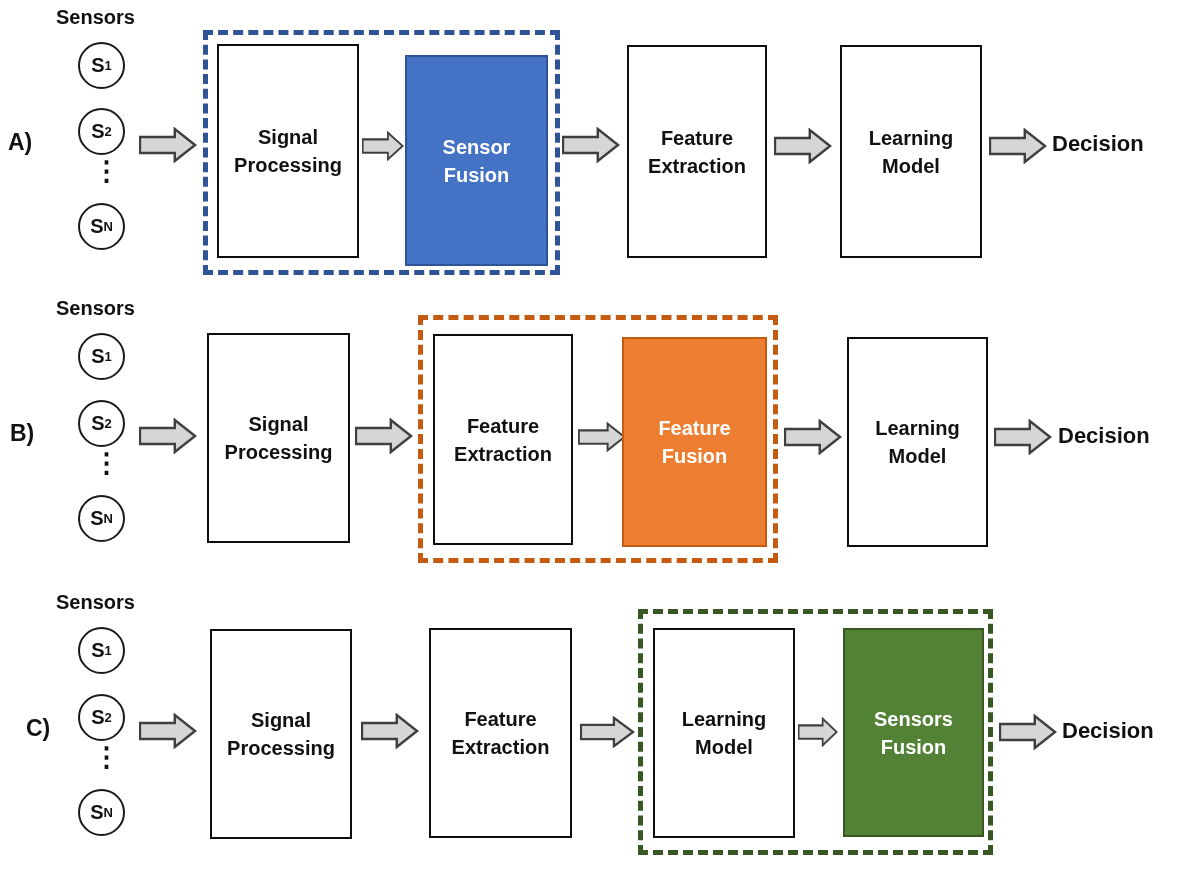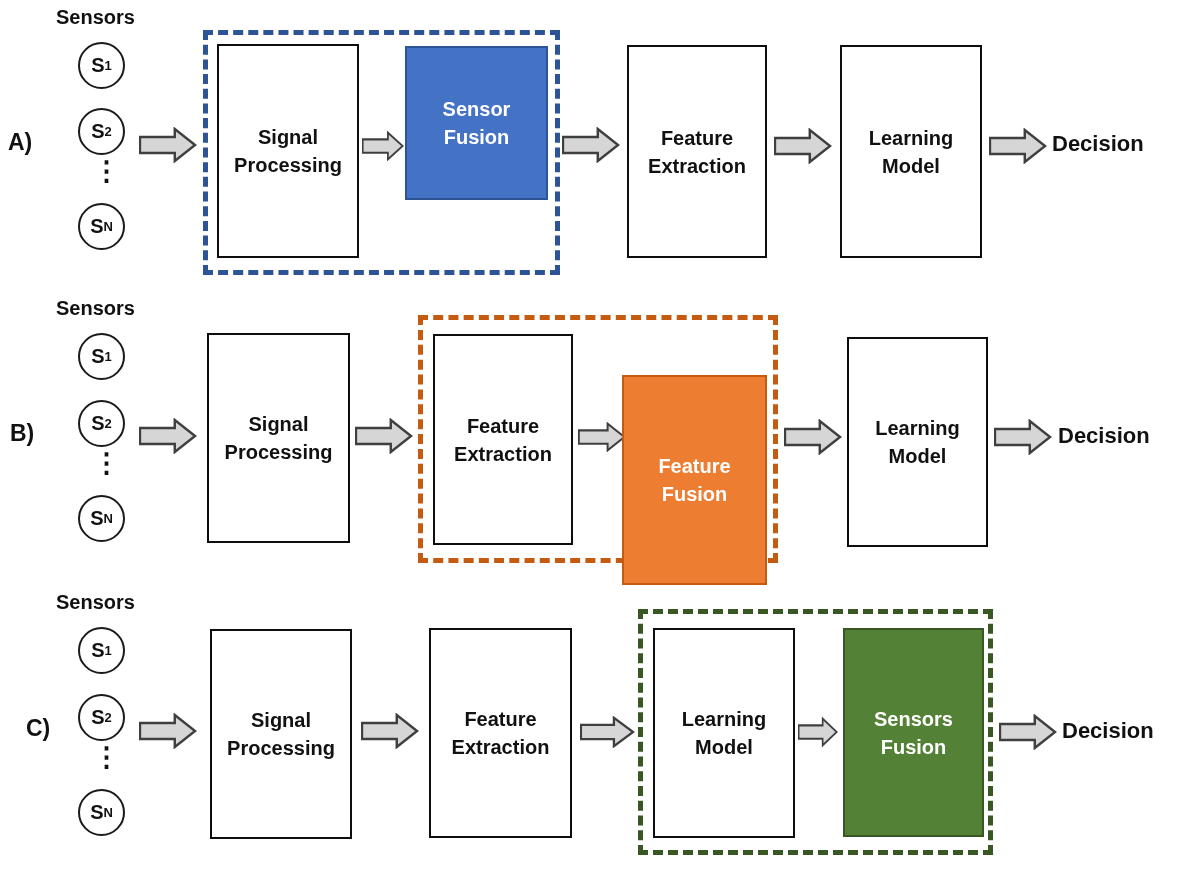--- a/index.html
+++ b/index.html
@@ -82,21 +82,21 @@
   <div class="abs dash-a" style="left:203px; top:30px; width:357px; height:245px;"></div>
 
   <div class="abs pbox" style="left:217px; top:44px; width:142px; height:214px;">Signal Processing</div>
 
   <div class="abs arrow" style="left:362px; top:131px; width:42px; height:30px;">
       <svg viewBox="0 0 60 36" preserveAspectRatio="none">
         <polygon points="1,10 37,10 37,2 58,18 37,34 37,26 1,26" fill="var(--arrow-fill)" stroke="var(--arrow-stroke)" stroke-width="2.5"></polygon>
       </svg>
     </div>
 
-  <div class="abs pbox fusion-a" style="left:405px; top:46px; width:143px; height:154px;">Sensor Fusion</div>
+  <div class="abs pbox fusion-a" style="left:405px; top:55px; width:143px; height:211px;">Sensor Fusion</div>
 
   <div class="abs arrow" style="left:562px; top:127px; width:58px; height:36px;">
       <svg viewBox="0 0 60 36" preserveAspectRatio="none">
         <polygon points="1,10 37,10 37,2 58,18 37,34 37,26 1,26" fill="var(--arrow-fill)" stroke="var(--arrow-stroke)" stroke-width="2.5"></polygon>
       </svg>
     </div>
 
   <div class="abs pbox" style="left:627px; top:45px; width:140px; height:213px;">Feature Extraction</div>
 
   <div class="abs arrow" style="left:774px; top:128px; width:58px; height:36px;">
@@ -149,21 +149,21 @@
   <div class="abs dash-b" style="left:418px; top:315px; width:360px; height:248px;"></div>
 
   <div class="abs pbox" style="left:433px; top:334px; width:140px; height:211px;">Feature Extraction</div>
 
   <div class="abs arrow" style="left:578px; top:422px; width:48px; height:30px;">
       <svg viewBox="0 0 60 36" preserveAspectRatio="none">
         <polygon points="1,10 37,10 37,2 58,18 37,34 37,26 1,26" fill="var(--arrow-fill)" stroke="var(--arrow-stroke)" stroke-width="2.5"></polygon>
       </svg>
     </div>
 
-  <div class="abs pbox fusion-b" style="left:622px; top:337px; width:145px; height:210px;margin-top:38px;">Feature Fusion</div>
+  <div class="abs pbox fusion-b" style="left:622px; top:337px; width:145px; height:210px;">Feature Fusion</div>
 
   <div class="abs arrow" style="left:784px; top:419px; width:58px; height:36px;">
       <svg viewBox="0 0 60 36" preserveAspectRatio="none">
         <polygon points="1,10 37,10 37,2 58,18 37,34 37,26 1,26" fill="var(--arrow-fill)" stroke="var(--arrow-stroke)" stroke-width="2.5"></polygon>
       </svg>
     </div>
 
   <div class="abs pbox" style="left:847px; top:337px; width:141px; height:210px;">Learning Model</div>
 
   <div class="abs arrow" style="left:994px; top:419px; width:58px; height:36px;">

